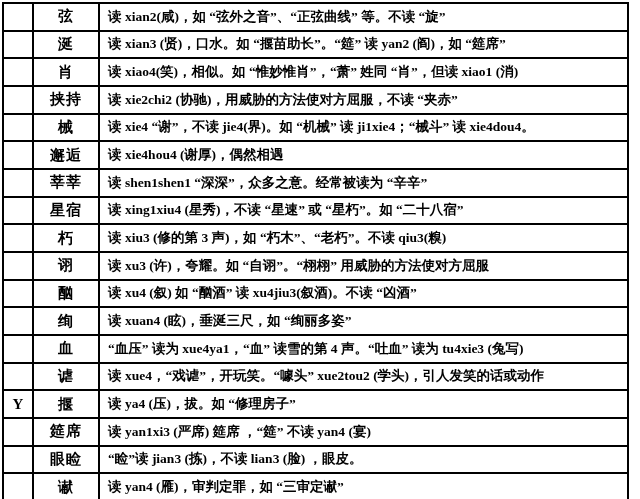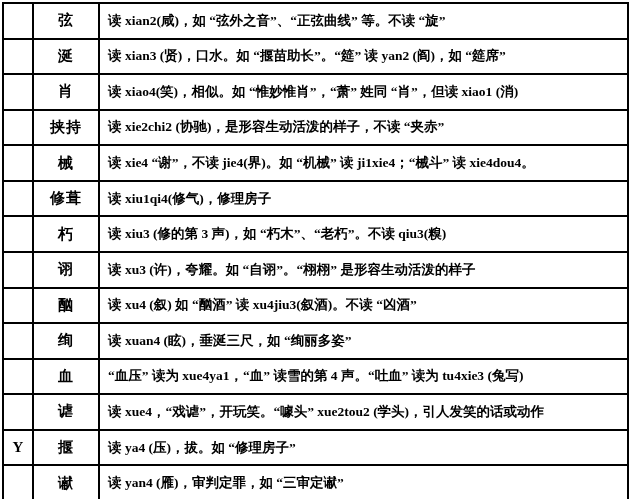--- a/index.html
+++ b/index.html
@@ -68,41 +68,51 @@
         <td class="col-desc">读 xian3 (贤)，口水。如 “揠苗助长”。“筵” 读 yan2 (阎)，如 “筵席”</td>
       </tr>
       <tr>
         <td class="col-letter"></td>
         <td class="col-term">肖</td>
         <td class="col-desc">读 xiao4(笑)，相似。如 “惟妙惟肖”，“萧” 姓同 “肖”，但读 xiao1 (消)</td>
       </tr>
       <tr>
         <td class="col-letter"></td>
         <td class="col-term">挟持</td>
-        <td class="col-desc">读 xie2chi2 (协驰)，是形容生动活泼的样子，不读 “夹赤”</td>
+        <td class="col-desc">读 xie2chi2 (协驰)，用威胁的方法使对方屈服，不读 “夹赤”</td>
       </tr>
       <tr>
         <td class="col-letter"></td>
         <td class="col-term">械</td>
         <td class="col-desc">读 xie4 “谢”，不读 jie4(界)。如 “机械” 读 ji1xie4；“械斗” 读 xie4dou4。</td>
       </tr>
       <tr>
         <td class="col-letter"></td>
-        <td class="col-term">修葺</td>
-        <td class="col-desc">读 xiu1qi4(修气)，修理房子</td>
+        <td class="col-term">邂逅</td>
+        <td class="col-desc">读 xie4hou4 (谢厚)，偶然相遇</td>
+      </tr>
+      <tr>
+        <td class="col-letter"></td>
+        <td class="col-term">莘莘</td>
+        <td class="col-desc">读 shen1shen1 “深深”，众多之意。经常被读为 “辛辛”</td>
+      </tr>
+      <tr>
+        <td class="col-letter"></td>
+        <td class="col-term">星宿</td>
+        <td class="col-desc">读 xing1xiu4 (星秀)，不读 “星速” 或 “星朽”。如 “二十八宿”</td>
       </tr>
       <tr>
         <td class="col-letter"></td>
         <td class="col-term">朽</td>
         <td class="col-desc">读 xiu3 (修的第 3 声)，如 “朽木”、“老朽”。不读 qiu3(糗)</td>
       </tr>
       <tr>
         <td class="col-letter"></td>
         <td class="col-term">诩</td>
-        <td class="col-desc">读 xu3 (许)，夸耀。如 “自诩”。“栩栩” 是形容生动活泼的样子</td>
+        <td class="col-desc">读 xu3 (许)，夸耀。如 “自诩”。“栩栩” 用威胁的方法使对方屈服</td>
       </tr>
       <tr>
         <td class="col-letter"></td>
         <td class="col-term">酗</td>
         <td class="col-desc">读 xu4 (叙) 如 “酗酒” 读 xu4jiu3(叙酒)。不读 “凶酒”</td>
       </tr>
       <tr>
         <td class="col-letter"></td>
         <td class="col-term">绚</td>
         <td class="col-desc">读 xuan4 (眩)，垂涎三尺，如 “绚丽多姿”</td>
@@ -117,17 +127,27 @@
         <td class="col-term">谑</td>
         <td class="col-desc">读 xue4，“戏谑”，开玩笑。“噱头” xue2tou2 (学头)，引人发笑的话或动作</td>
       </tr>
       <tr>
         <td class="col-letter">Y</td>
         <td class="col-term">揠</td>
         <td class="col-desc">读 ya4 (压)，拔。如 “修理房子”</td>
       </tr>
       <tr>
         <td class="col-letter"></td>
+        <td class="col-term">筵席</td>
+        <td class="col-desc">读 yan1xi3 (严席) 筵席 ，“筵” 不读 yan4 (宴)</td>
+      </tr>
+      <tr>
+        <td class="col-letter"></td>
+        <td class="col-term">眼睑</td>
+        <td class="col-desc">“睑”读 jian3 (拣)，不读 lian3 (脸) ，眼皮。</td>
+      </tr>
+      <tr>
+        <td class="col-letter"></td>
         <td class="col-term">谳</td>
         <td class="col-desc">读 yan4 (雁)，审判定罪，如 “三审定谳”</td>
       </tr>
     </tbody>
 </table>
 
 </body></html>

